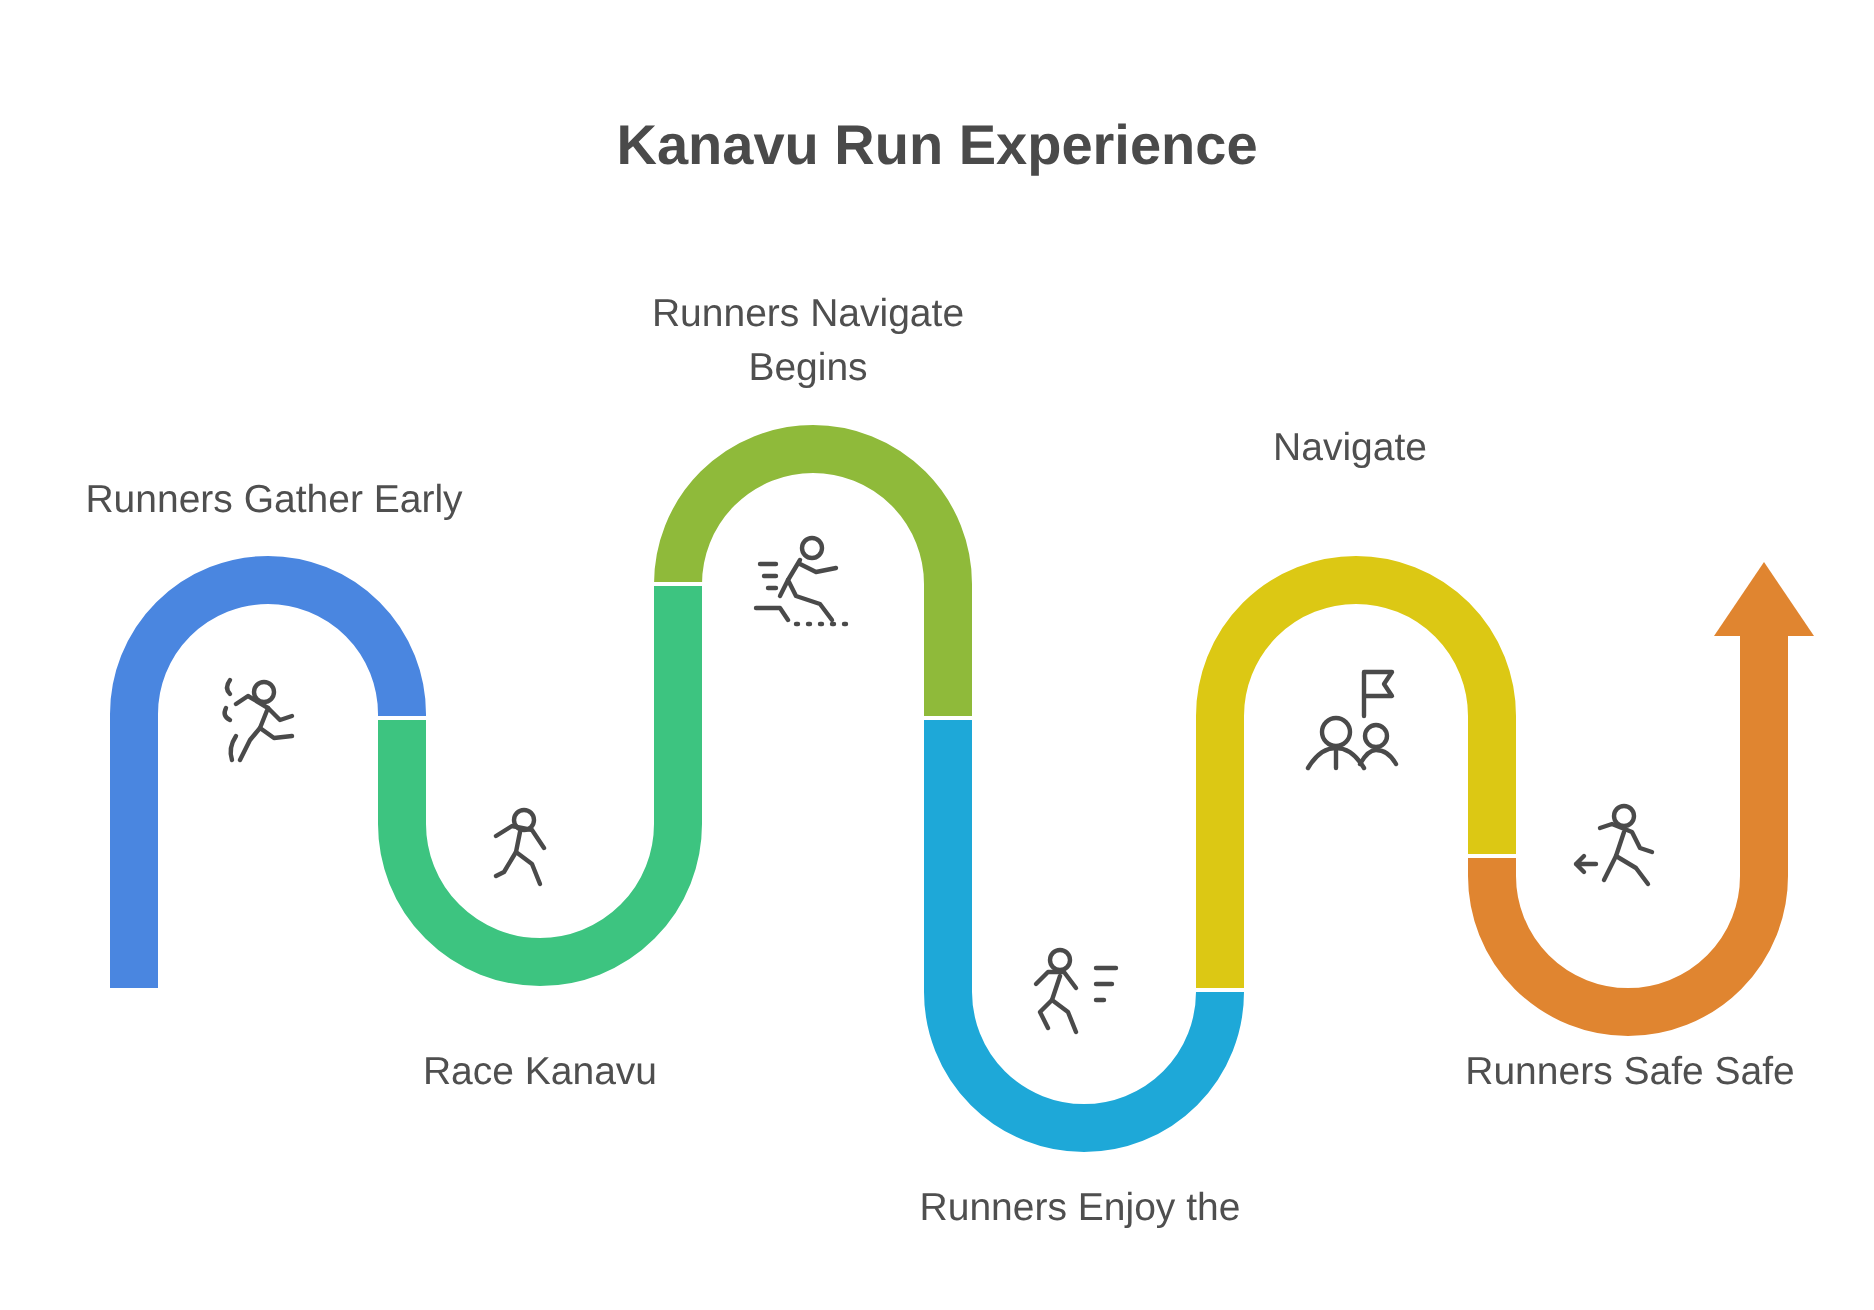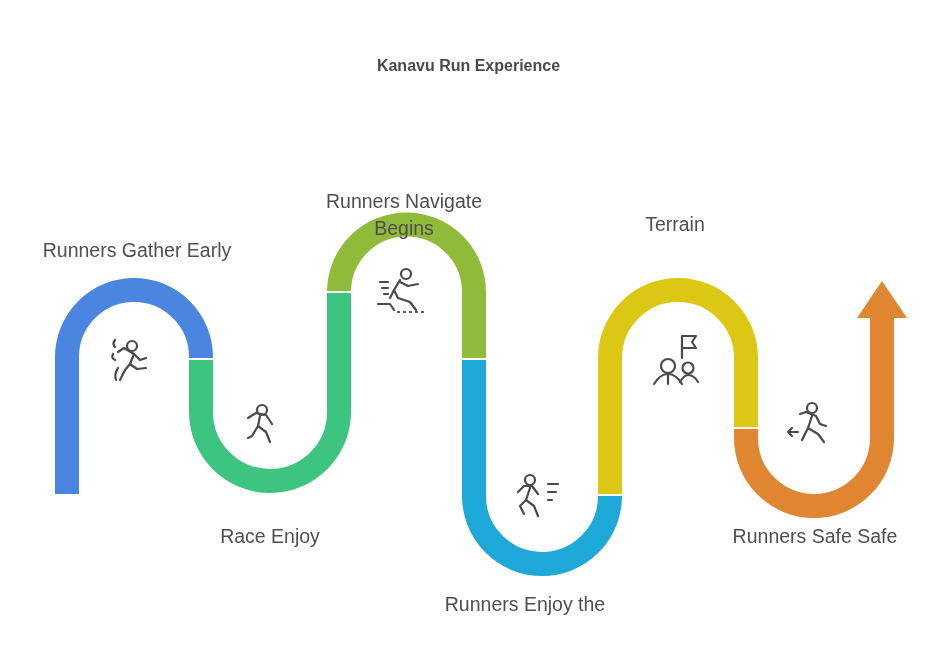--- a/index.html
+++ b/index.html
@@ -1,17 +1,17 @@
 <!DOCTYPE html>
 <html><head>
 <meta charset="utf-8">
 <style>
   html, body { margin: 0; padding: 0; background: #ffffff; }
   body { width: 937px; height: 655px; position: relative; overflow: hidden; font-family: "Liberation Sans", sans-serif; }
-  #title { position: absolute; left: 0; width: 937px; top: 57px; text-align: center; font-size: 16px; font-weight: bold; color: #4a4a4a; }
+  #title { position: absolute; left: 0; width: 937px; top: 57px; text-align: center; font-size: 28px; font-weight: bold; color: #4a4a4a; }
   .label { position: absolute; font-size: 19.5px; color: #4f4f4f; text-align: center; line-height: 27px; }
   svg#path { position: absolute; left: 0; top: 0; }
 </style>
 </head>
 <body>
 
 <div id="title">Kanavu Run Experience</div>
 
 <svg id="path" width="937" height="655" viewBox="0 0 937 655">
   <g fill="none" stroke-width="24" stroke-linecap="butt">
@@ -85,27 +85,27 @@
       <path d="M22 30 L16 42"></path>
       <path d="M2 34 L12 34 M2 34 L6 30 M2 34 L6 38"></path>
     </g>
   </g>
 </svg>
 
 <div class="label" style="left:22px; top:237px; width:230px;">
   <span>Runners Gather Early</span>
 </div>
 <div class="label" style="left:190px; top:523px; width:160px;">
-  <span>Race Enjoy</span>
+  <span>Race Kanavu</span>
 </div>
-<div class="label" style="left:294px; top:144px; width:220px;margin-top:44px;">
+<div class="label" style="left:294px; top:144px; width:220px;">
   <div>Runners Navigate</div>
   <div>Begins</div>
 </div>
-<div class="label" style="left:410px; top:591px; width:230px;">
+<div class="label" style="left:425px; top:591px; width:230px;">
   <div>Runners Enjoy the</div>
 </div>
 <div class="label" style="left:570px; top:211px; width:210px;">
-  <div>Terrain</div>
+  <div>Navigate</div>
 </div>
 <div class="label" style="left:710px; top:523px; width:210px;">
   <span>Runners Safe Safe</span>
 </div>
 
 </body></html>

